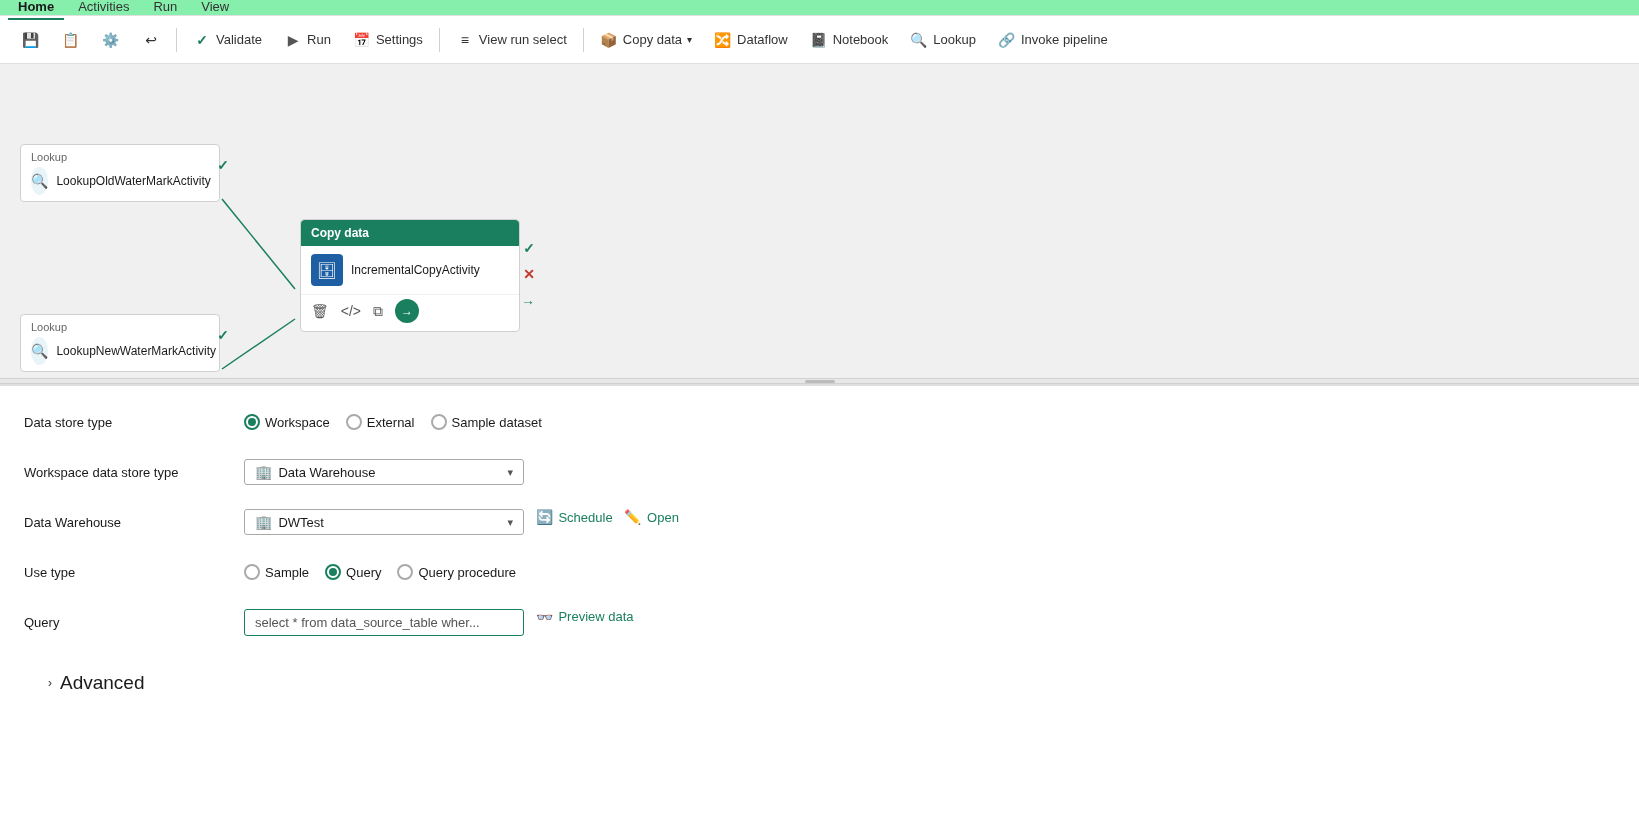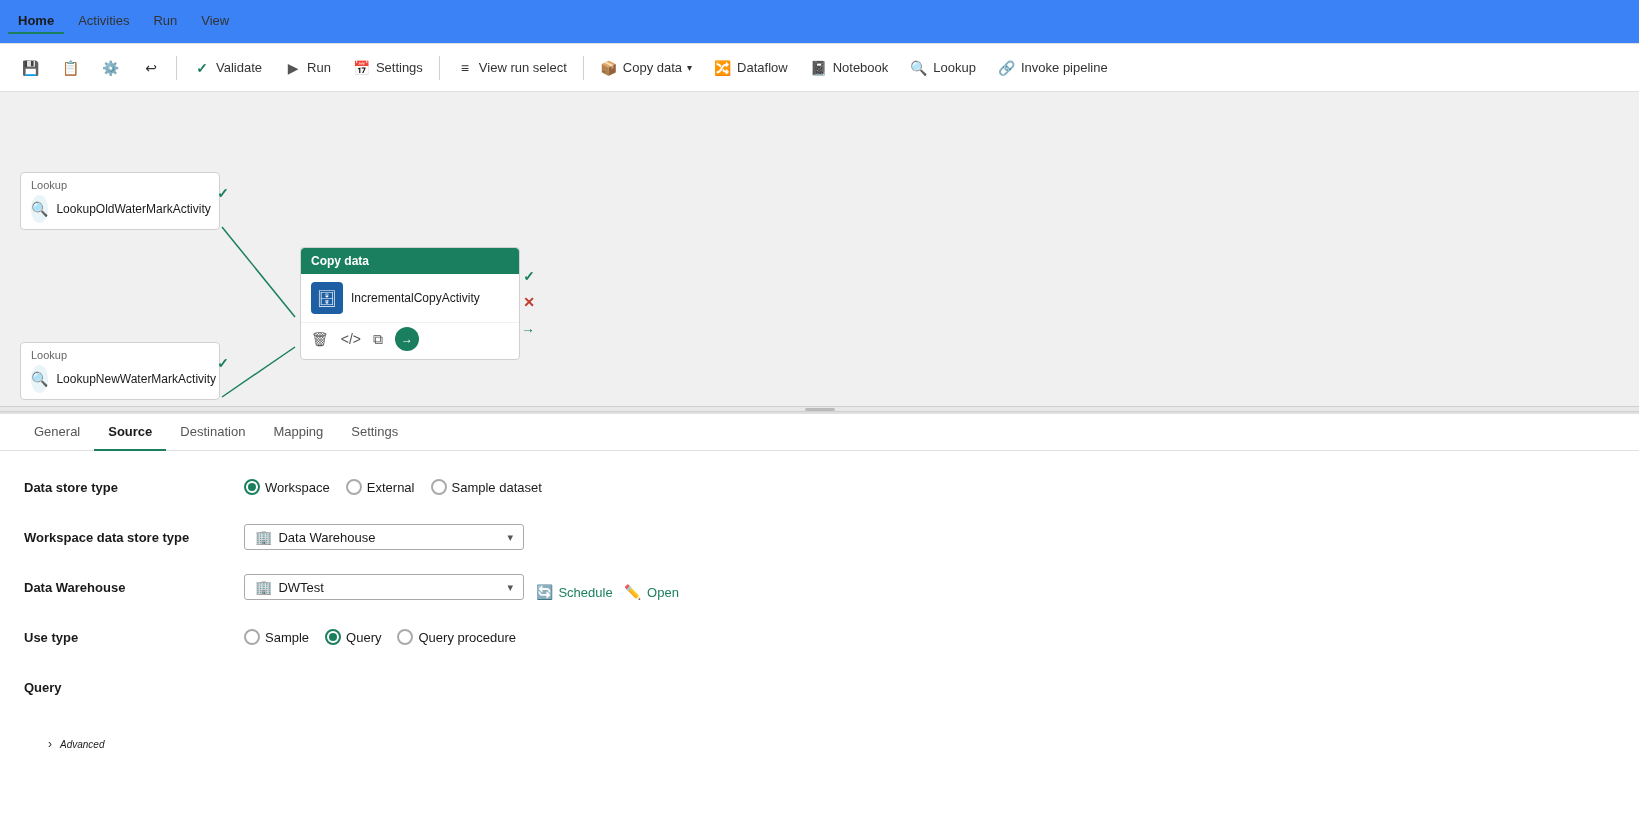--- a/index.html
+++ b/index.html
@@ -2,23 +2,23 @@
 <html><head>
   <meta charset="utf-8">
   <style>
     * { box-sizing: border-box; margin: 0; padding: 0; }
     body { font-family: 'Segoe UI', sans-serif; font-size: 13px; background: #f3f3f3; color: #1a1a1a; width: 1639px; height: 827px; overflow: hidden; }
 
     
     .menu-bar {
       display: flex;
       align-items: center;
-      background: #3b82f6;
+      background: #86efac;
       border-bottom: 1px solid #e0e0e0;
-      height: 44px;
+      height: 16px;
       padding: 0 8px;
       gap: 4px;
     }
     .menu-item {
       padding: 4px 10px;
       cursor: pointer;
       font-size: 13px;
       color: #333;
       border-bottom: 2px solid transparent;
     }
@@ -226,28 +226,28 @@
     }
     .form-row {
       display: flex;
       align-items: center;
       margin-bottom: 18px;
       min-height: 32px;
     }
     .form-label {
       width: 220px;
       font-size: 13px;
-      font-weight: 700;
+      font-weight: 400;
       color: #1a1a1a;
       flex-shrink: 0;
     }
     .form-control {
       flex: 1;
       display: flex;
-      align-items: flex-end;
+      align-items: flex-start;
       gap: 12px;
     }
 
     
     .radio-group {
       display: flex;
       align-items: center;
       gap: 16px;
     }
     .radio-option {
@@ -324,21 +324,21 @@
 
     
     .advanced-row {
       display: flex;
       align-items: center;
       gap: 8px;
       padding: 16px 24px;
       cursor: pointer;
     }
     .advanced-arrow { font-size: 12px; color: #333; }
-    .advanced-label { font-size: 10px; font-weight: 500; font-style: italic; }
+    .advanced-label { font-size: 19px; font-weight: 500; }
 
     
     .resize-handle {
       height: 6px;
       background: #e8e8e8;
       border-top: 1px solid #d0d0d0;
       border-bottom: 1px solid #d0d0d0;
       display: flex;
       align-items: center;
       justify-content: center;
@@ -461,27 +461,20 @@
     <span class="arrow-mark" style="right:-16px;top:72px;">→</span>
   </div>
 
   <div class="resize-handle" style="position:absolute;bottom:0;left:0;right:0;">
     <div class="resize-dot"></div>
   </div>
 </div>
 
 <div class="bottom-panel">
 
-  <div class="tabs">
-    <div class="tab">General</div>
-    <div class="tab active">Source</div>
-    <div class="tab">Destination</div>
-    <div class="tab">Mapping</div>
-    <div class="tab">Settings</div>
-  </div>
 
   <div class="form-content">
 
     <div class="form-row">
       <div class="form-label">Data store type</div>
       <div class="form-control">
         <div class="radio-group">
           <label class="radio-option">
             <div class="radio-outer checked">
               <div class="radio-inner"></div>
@@ -551,20 +544,27 @@
           <label class="radio-option">
             <div class="radio-outer"></div>
             <span class="radio-label">Query procedure</span>
           </label>
         </div>
       </div>
     </div>
 
     <div class="form-row">
       <div class="form-label">Query</div>
+      <div class="form-control">
+        <input type="text" class="text-input" value="select * from data_source_table wher..." style="">
+        <div class="action-link">
+          <span class="action-link-icon">👓</span>
+          <span>Preview data</span>
+        </div>
+      </div>
     </div>
 
     <div class="advanced-row">
       <span class="advanced-arrow">›</span>
       <span class="advanced-label">Advanced</span>
     </div>
 
   </div>
 </div>
 

